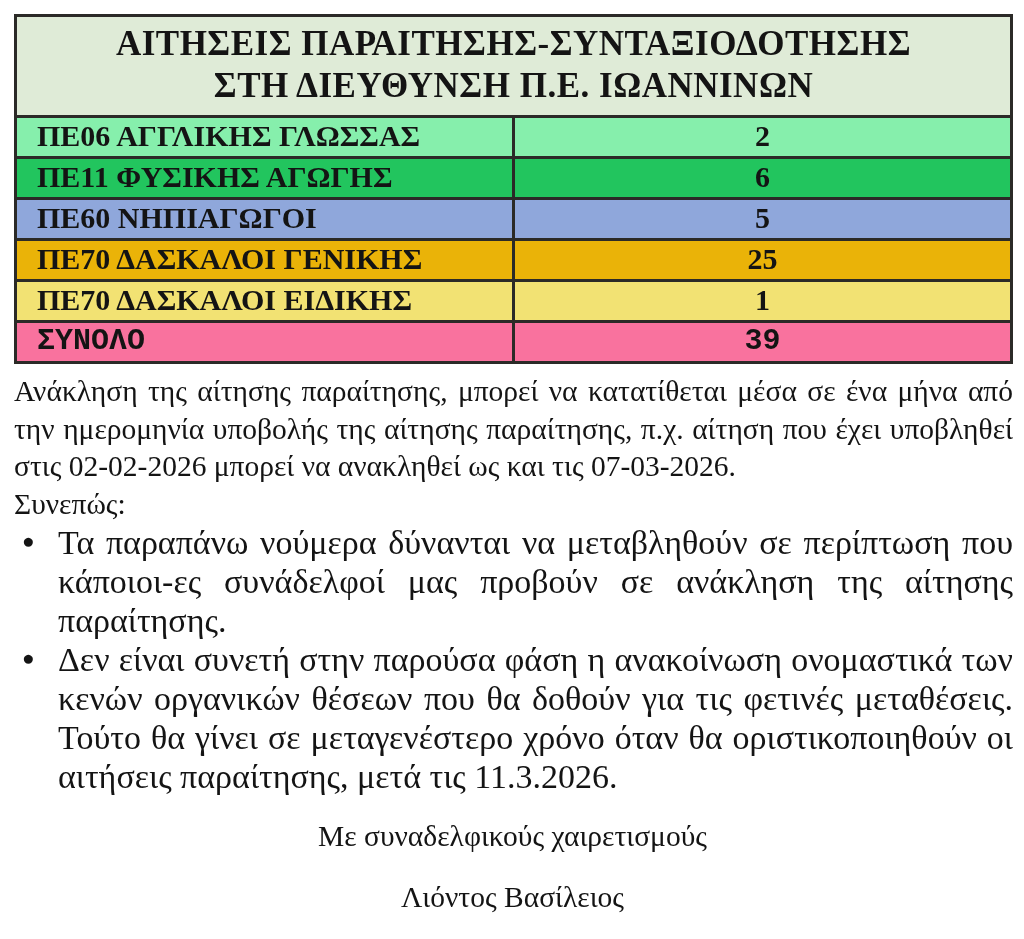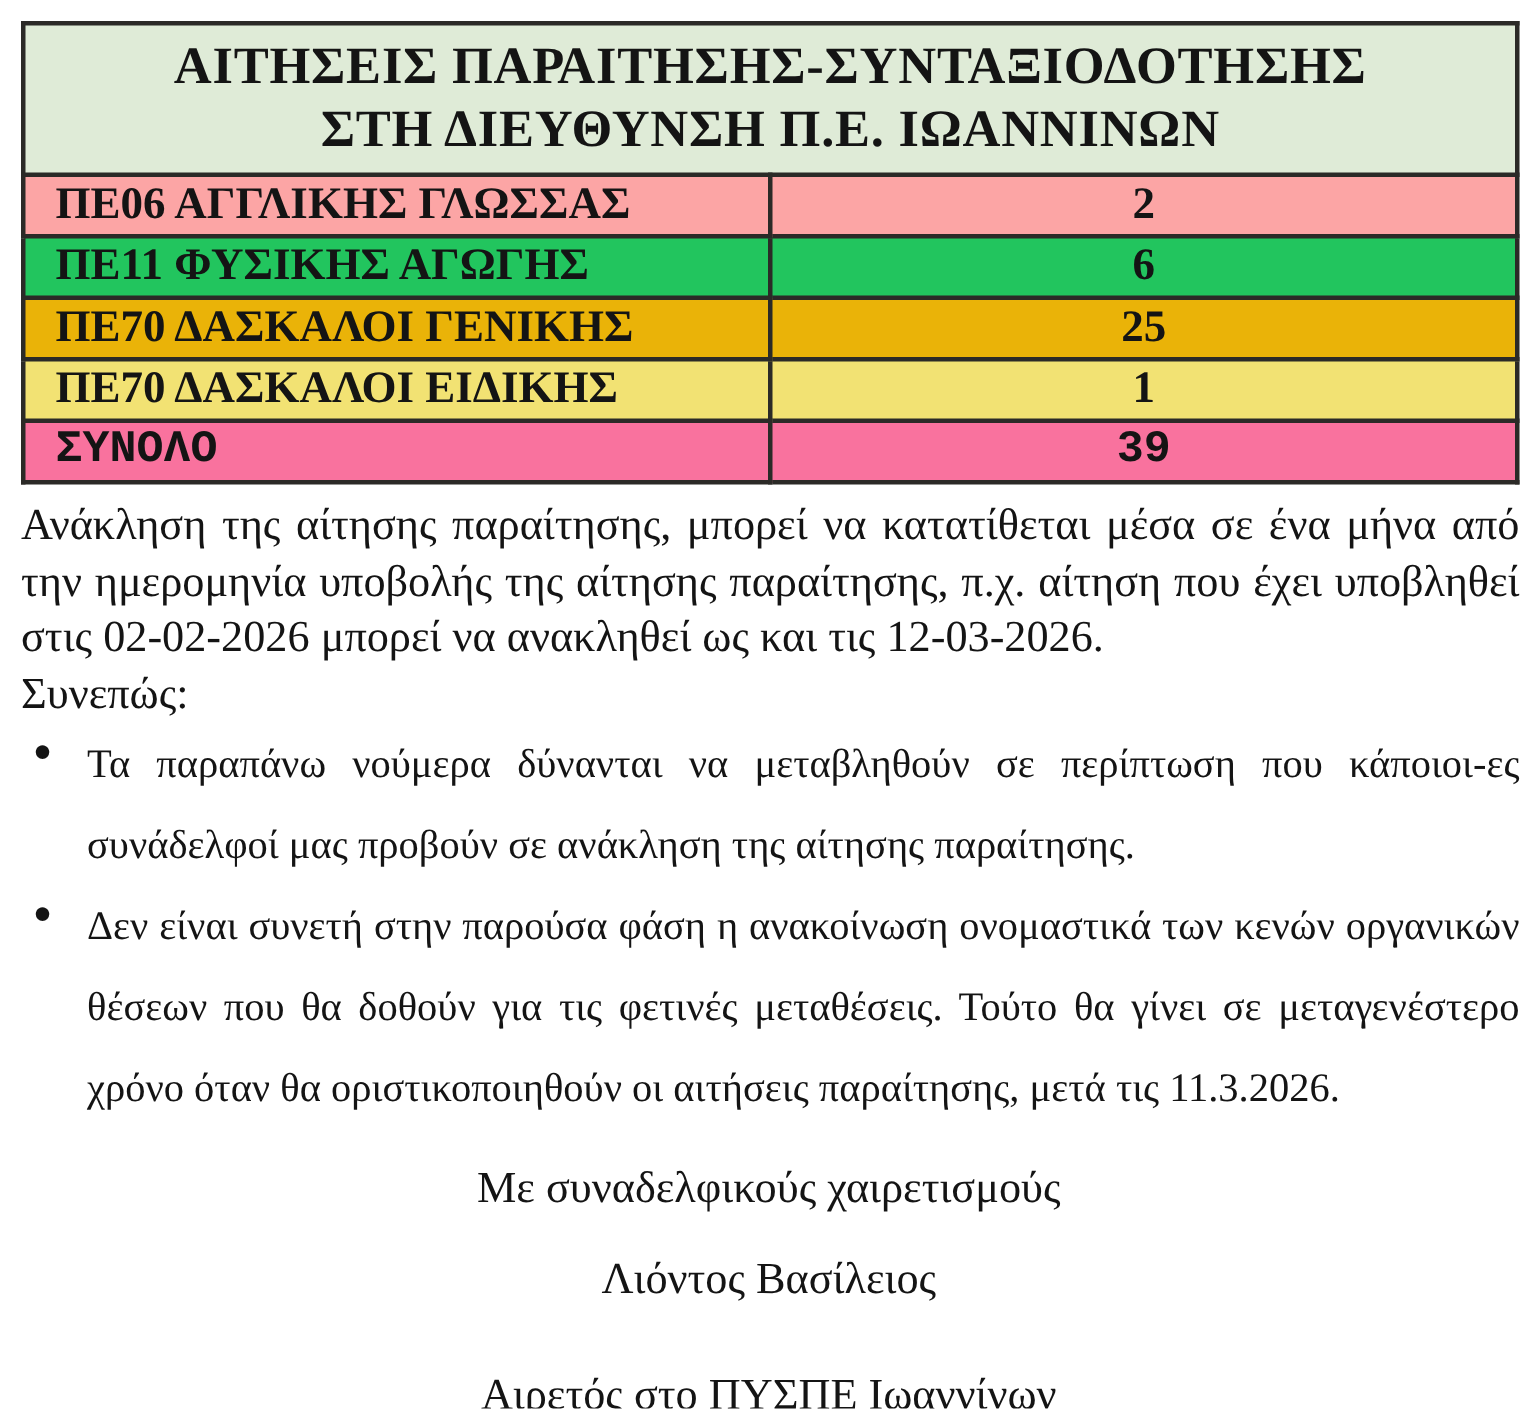--- a/index.html
+++ b/index.html
@@ -73,22 +73,22 @@
   }
   .bullet .dot {
     flex: 0 0 auto;
     width: 44px;
     padding-left: 8px;
     font-size: 21px;
     line-height: 37.5px;
   }
   .bullet .btext {
     flex: 1 1 auto;
-    font-size: 27px;
-    line-height: 54px;
+    font-size: 34px;
+    line-height: 39px;
     text-align: justify;
   }
 
   
   .sig { text-align: center; }
   .sig-closing { margin-top: 22px; font-size: 29.5px; line-height: 37px; }
   .sig-name    { margin-top: 24px; font-size: 29.5px; line-height: 37px; }
   .sig-role    { margin-top: 40px; font-size: 29.5px; line-height: 37px; }
 </style>
 </head>
@@ -99,45 +99,49 @@
   <table class="apps">
     <thead>
       <tr>
         <th class="title-cell" colspan="2" style="background-color: rgb(223, 235, 215);">
           <div class="title-line">ΑΙΤΗΣΕΙΣ ΠΑΡΑΙΤΗΣΗΣ-ΣΥΝΤΑΞΙΟΔΟΤΗΣΗΣ</div>
           <div class="title-line">ΣΤΗ ΔΙΕΥΘΥΝΣΗ Π.Ε. ΙΩΑΝΝΙΝΩΝ</div>
         </th>
       </tr>
     </thead>
     <tbody>
-      <tr style="background-color: #fca5a5; font-family: Liberation Serif, serif;">
+      <tr style="background-color: #86efac; font-family: Liberation Serif, serif;">
         <td class="label-cell">ΠΕ06 ΑΓΓΛΙΚΗΣ ΓΛΩΣΣΑΣ</td>
         <td class="value-cell">2</td>
       </tr>
       <tr style="background-color: #22c55e;">
         <td class="label-cell">ΠΕ11 ΦΥΣΙΚΗΣ ΑΓΩΓΗΣ</td>
         <td class="value-cell">6</td>
+      </tr>
+      <tr style="background-color: rgb(143, 167, 219);">
+        <td class="label-cell">ΠΕ60 ΝΗΠΙΑΓΩΓΟΙ</td>
+        <td class="value-cell">5</td>
       </tr>
       <tr style="background-color: #eab308;">
         <td class="label-cell">ΠΕ70 ΔΑΣΚΑΛΟΙ ΓΕΝΙΚΗΣ</td>
         <td class="value-cell">25</td>
       </tr>
       <tr style="background-color: rgb(242, 226, 115);">
         <td class="label-cell">ΠΕ70 ΔΑΣΚΑΛΟΙ ΕΙΔΙΚΗΣ</td>
         <td class="value-cell">1</td>
       </tr>
       <tr style="background-color: rgb(249, 114, 158); font-family: Liberation Mono, monospace;">
         <td class="label-cell">ΣΥΝΟΛΟ</td>
         <td class="value-cell">39</td>
       </tr>
     </tbody>
   </table>
 
   <div class="bodytext">
-    <p class="para">Ανάκληση της αίτησης παραίτησης, μπορεί να κατατίθεται μέσα σε ένα μήνα από την ημερομηνία υποβολής της αίτησης παραίτησης, π.χ. αίτηση που έχει υποβληθεί στις 02-02-2026 μπορεί να ανακληθεί ως και τις 12-03-2026.</p>
+    <p class="para">Ανάκληση της αίτησης παραίτησης, μπορεί να κατατίθεται μέσα σε ένα μήνα από την ημερομηνία υποβολής της αίτησης παραίτησης, π.χ. αίτηση που έχει υποβληθεί στις 02-02-2026 μπορεί να ανακληθεί ως και τις 07-03-2026.</p>
     <p class="plainline">Συνεπώς:</p>
 
     <div class="bullet">
       <span class="dot">●</span>
       <div class="btext">Τα παραπάνω νούμερα δύνανται να μεταβληθούν σε περίπτωση που κάποιοι-ες συνάδελφοί μας προβούν σε ανάκληση της αίτησης παραίτησης.</div>
     </div>
 
     <div class="bullet">
       <span class="dot">●</span>
       <div class="btext">Δεν είναι συνετή στην παρούσα φάση η ανακοίνωση ονομαστικά των κενών οργανικών θέσεων που θα δοθούν για τις φετινές μεταθέσεις. Τούτο θα γίνει σε μεταγενέστερο χρόνο όταν θα οριστικοποιηθούν οι αιτήσεις παραίτησης, μετά τις 11.3.2026.</div>

